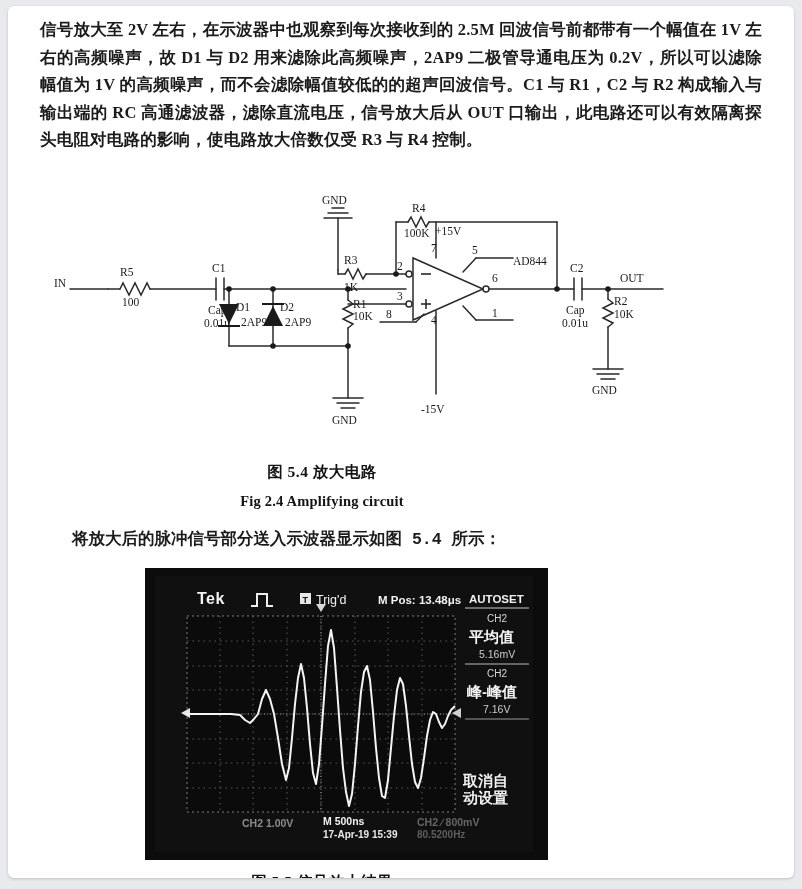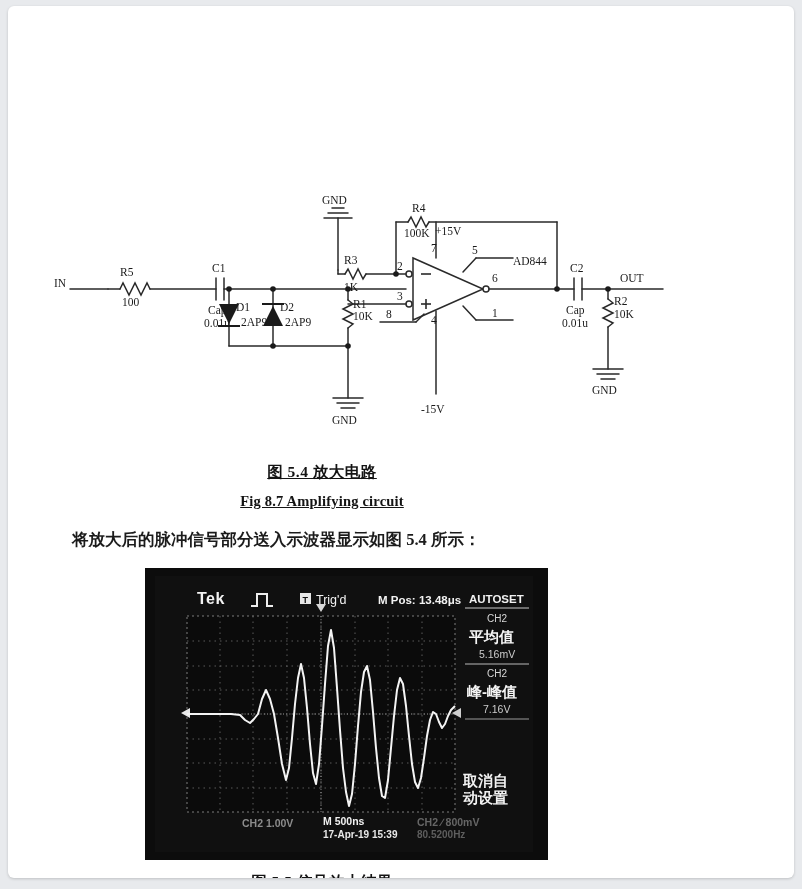--- a/index.html
+++ b/index.html
@@ -35,30 +35,30 @@
 
   .lead{
     position:absolute;
     left:32px; top:521px;
     width:722px;
     font-size:16.5px;
     line-height:26px;
     color:#1b1b1b;
     font-weight:600;
     text-indent:32px;
+    font-family:Liberation Mono, monospace;
   }
 
   
   .cap{
     position:absolute;
     width:628px;
     text-align:center;
     color:#141414;
     font-weight:700;
-    text-decoration:underline;
   }
   .cap-cn{ top:456px; font-size:15.5px; letter-spacing:.5px;}
   .cap-en{ top:487px; font-size:14.5px; letter-spacing:.2px;}
   .cap-bottom{ top:866px; font-size:15.5px; letter-spacing:.5px;}
 
   
   .schematic{
     position:absolute;
     left:0px; top:180px;
     width:786px; height:260px;
@@ -73,20 +73,23 @@
     background:#fca5a5;
     overflow:hidden;
   }
   .scope-photo svg{display:block;}
 </style>
 </head>
 <body>
 
 <div class="page">
 
+  <div class="prose">
+    <p>信号放大至 2V 左右，在示波器中也观察到每次接收到的 2.5M 回波信号前都带有一个幅值在 1V 左右的高频噪声，故 D1 与 D2 用来滤除此高频噪声，2AP9 二极管导通电压为 0.2V，所以可以滤除幅值为 1V 的高频噪声，而不会滤除幅值较低的的超声回波信号。C1 与 R1，C2 与 R2 构成输入与输出端的 RC 高通滤波器，滤除直流电压，信号放大后从 OUT 口输出，此电路还可以有效隔离探头电阻对电路的影响，使电路放大倍数仅受 R3 与 R4 控制。</p>
+  </div>
 
   <div class="schematic">
     <svg width="786" height="260" viewBox="0 0 786 260" xmlns="http://www.w3.org/2000/svg">
       <g stroke="#2a2a2a" stroke-width="1.5" fill="none" stroke-linecap="round">
 
         <line x1="62" y1="103" x2="100" y2="103"></line>
 
         <line x1="100" y1="103" x2="112" y2="103"></line>
         <polyline points="112,103 115,97 121,109 127,97 133,109 139,97 142,103"></polyline>
         <line x1="142" y1="103" x2="208" y2="103"></line>
@@ -231,21 +234,21 @@
         <text x="484" y="96">6</text>
         <text x="484" y="131">1</text>
         <text x="378" y="132">8</text>
         <text x="423" y="66">7</text>
         <text x="423" y="138">4</text>
       </g>
     </svg>
   </div>
 
   <div class="cap cap-cn">图 5.4  放大电路</div>
-  <div class="cap cap-en">Fig 8.7 Amplifying circuit</div>
+  <div class="cap cap-en">Fig 2.4 Amplifying circuit</div>
 
   <div class="lead">将放大后的脉冲信号部分送入示波器显示如图 5.4 所示：</div>
 
   <div class="scope-photo">
     <svg width="403" height="292" viewBox="0 0 403 292" xmlns="http://www.w3.org/2000/svg">
 
       <rect x="0" y="0" width="403" height="292" fill="#0c0c0c"></rect>
       <rect x="10" y="8" width="378" height="276" fill="#101010"></rect>
 
       <rect x="42" y="48" width="268" height="196" fill="#0b0b0b" stroke="#7d7d7d" stroke-width="1" stroke-dasharray="2 3"></rect>

